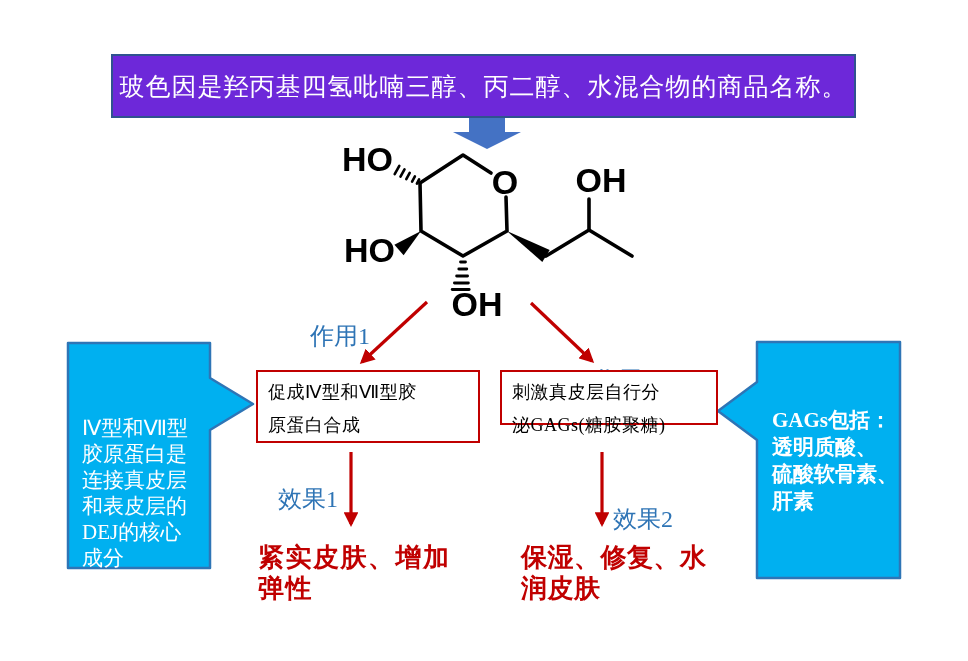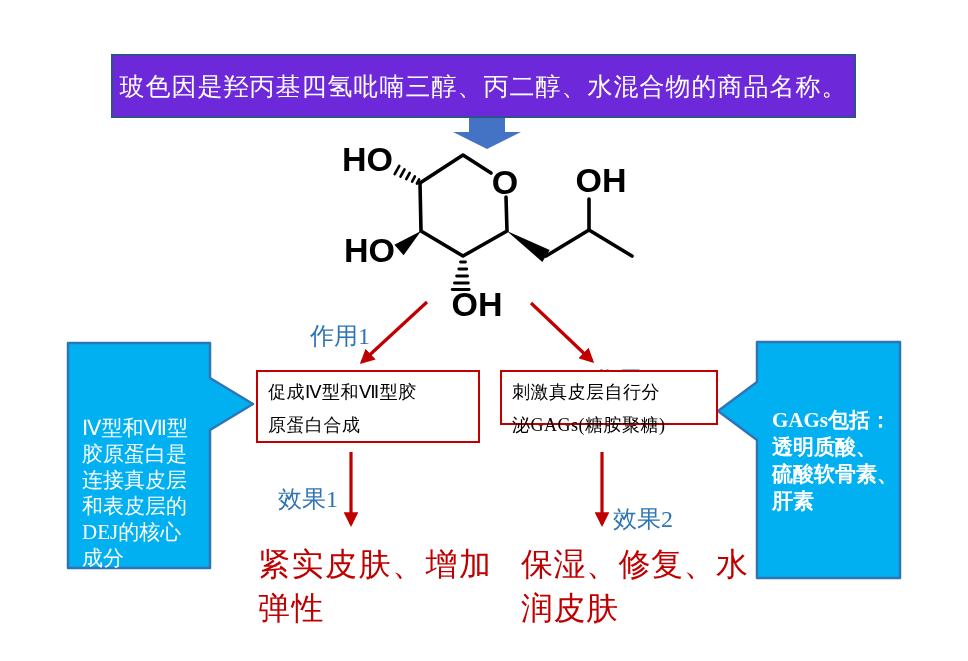--- a/index.html
+++ b/index.html
@@ -18,21 +18,21 @@
           white-space:pre-line;background:#fff;letter-spacing:0.5px;}
   #box1{left:256px;top:370px;width:224px;height:73px;}
   #box2{left:500px;top:370px;width:218px;height:55px;}
 
   .bluelabel{color:#2E74B5;font-size:24px;white-space:nowrap;}
   #action1{left:310px;top:320px;}
   #action2{left:594px;top:319px;margin-top:45px;}
   #effect1{left:278px;top:483px;}
   #effect2{left:613px;top:481px;margin-top:22px;}
 
-  .result{color:#C00000;font-weight:normal;font-size:32px;line-height:44px;
+  .result{color:#C00000;font-weight:bold;font-size:26px;line-height:31px;
           white-space:pre-line;letter-spacing:1.5px;}
   #result1{left:258px;top:542px;}
   #result2{left:521px;top:542px;letter-spacing:0.5px;}
 
   .callout-text{color:#ffffff;font-size:21px;white-space:pre-line;}
   #lcallout-text{left:82px;top:371px;line-height:26px;width:140px;margin-top:44px;}
   #rcallout-text{left:772px;top:407px;line-height:27px;width:140px;font-weight:bold;}
 
   .atom{font-family:"Liberation Sans",sans-serif;font-size:34px;font-weight:600;fill:#000;}
 </style>

